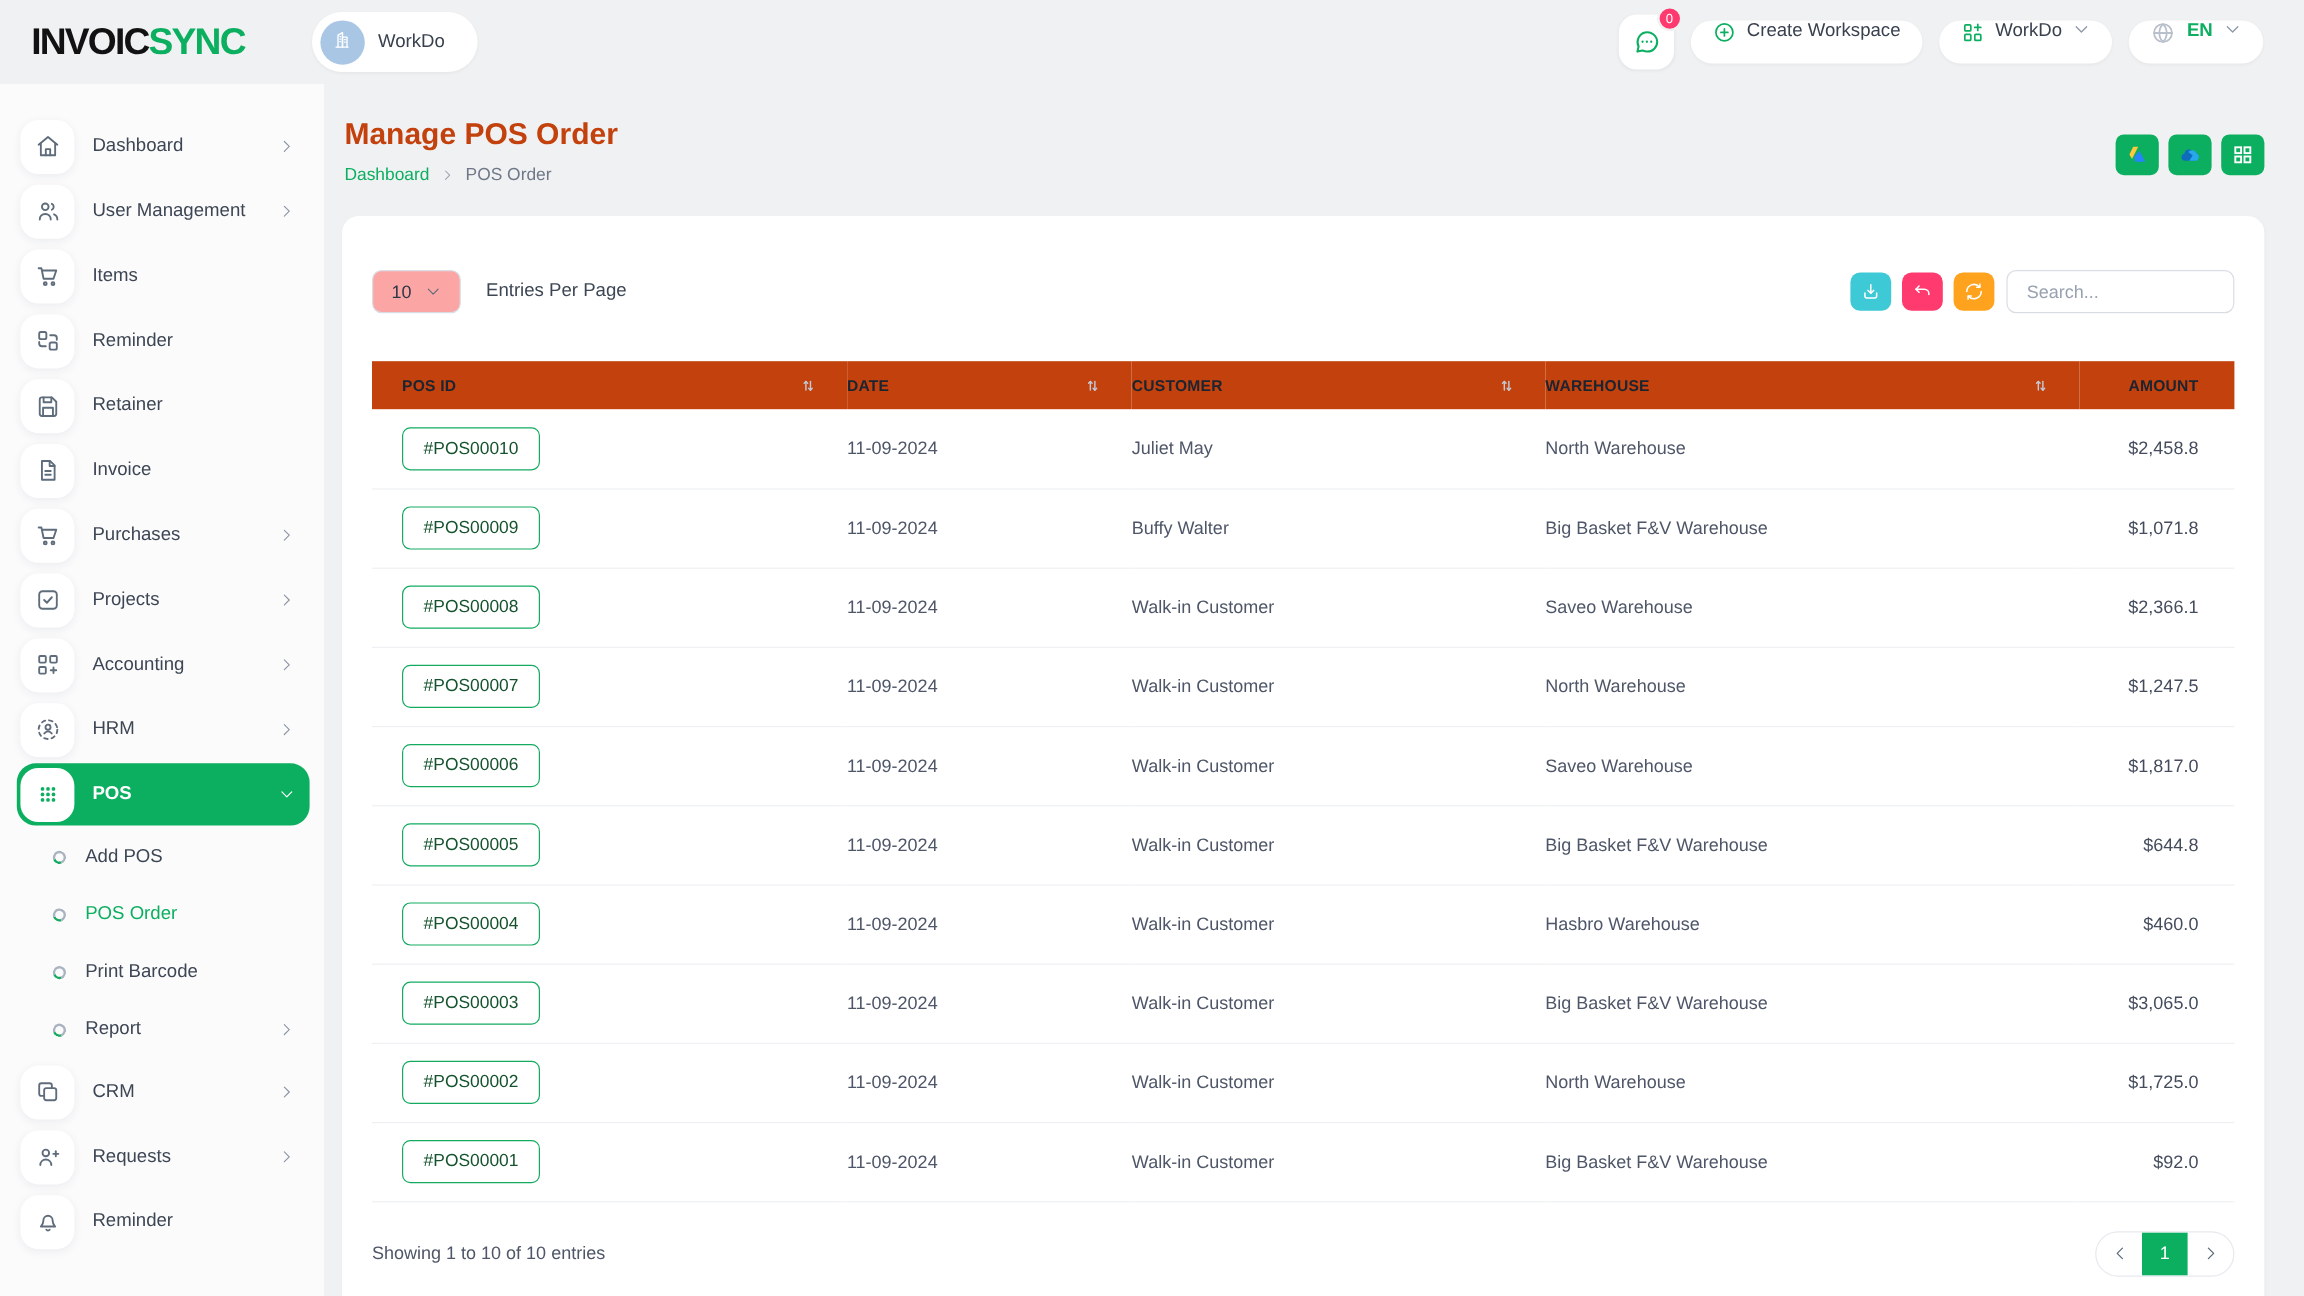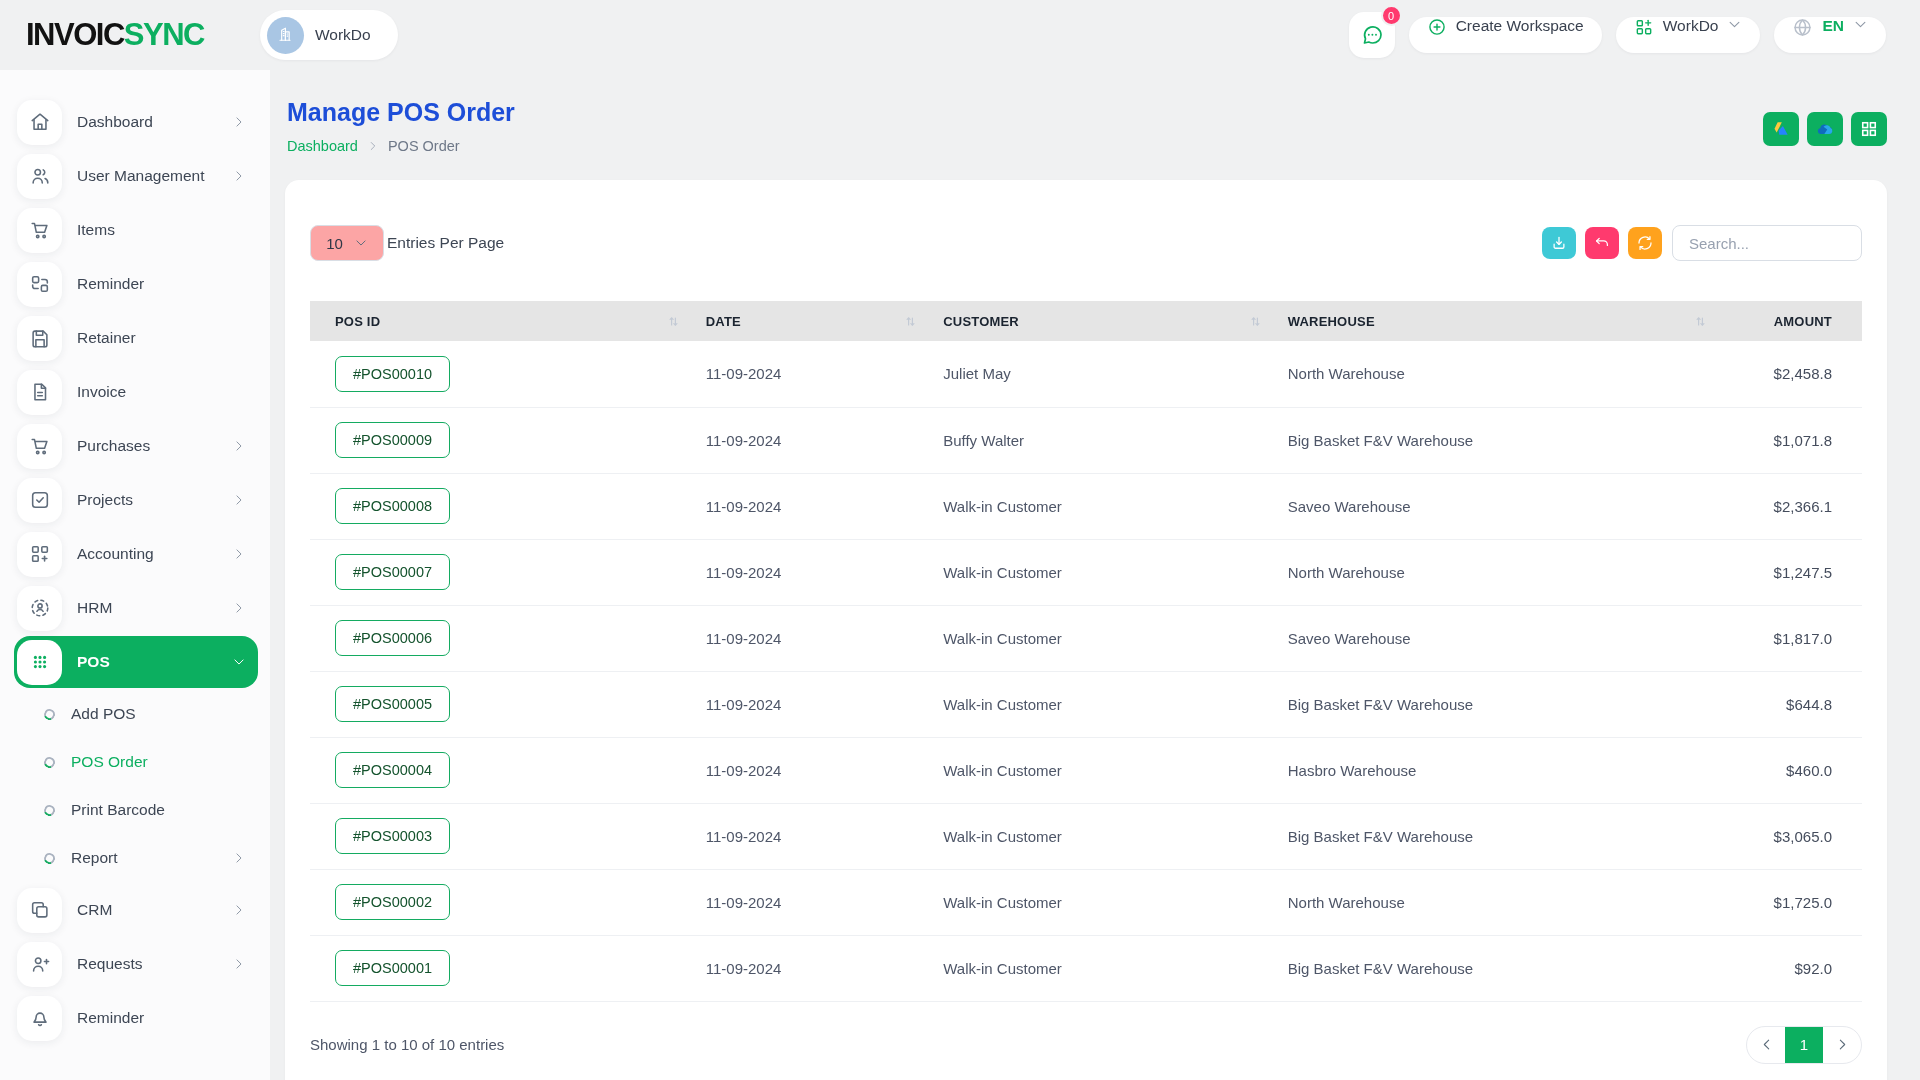--- a/index.html
+++ b/index.html
@@ -42,46 +42,46 @@
   .nav-item.active .icon-box { box-shadow:none; color:#0caf60; }
   .nav-item.active .chev { color:#fff; }
   .sub-item { display:flex; align-items:center; gap:16px; height:48px; padding:0 24px 0 44px; font-size:15.5px; color:#3d4654; cursor:pointer; }
   .sub-item.active { color:#0caf60; }
   .sub-marker { width:11px; height:11px; border-radius:50%; border:2.5px solid #aab3c0; border-bottom-color:#17ab62; transform:rotate(25deg); flex:none; }
   .sub-chev { margin-left:auto; color:#8d97a5; display:flex; }
   .sub-chev svg { width:14px; height:14px; }
 
   
   .page-head { display:flex; justify-content:space-between; align-items:flex-start; margin:0 0 26px 2px; }
-  .page-title { font-size:25px; font-weight:bold; color:#1d4ed8; margin-bottom:11px; }
+  .page-title { font-size:25px; font-weight:bold; color:#c2410c; margin-bottom:11px; }
   .breadcrumb { display:flex; align-items:center; gap:9px; font-size:14.5px; }
   .breadcrumb .bc-link { color:#0caf60; cursor:pointer; }
   .breadcrumb .bc-sep { color:#9aa3b1; display:flex; }
   .breadcrumb .bc-sep svg { width:12px; height:12px; }
   .breadcrumb .bc-current { color:#6e7888; }
   .head-actions { display:flex; gap:8px; margin-top:14px; }
   .sq-btn { width:36px; height:34px; border-radius:7px; background:#0caf60; display:flex; align-items:center; justify-content:center; color:#fff; cursor:pointer; }
   .sq-btn svg { width:20px; height:20px; }
 
   
   .card { background:#fff; border-radius:14px; padding:45px 25px 0; min-height:925px; box-shadow:0 1px 3px rgba(16,24,40,.04); }
   .controls { display:flex; align-items:center; margin-bottom:40px; }
   .select-box { width:74px; height:36px; border:1px solid #d9dee5; border-radius:8px; display:flex; align-items:center; justify-content:center; gap:11px; font-size:15px; color:#2f3847; background:#fca5a5; cursor:pointer; }
   .select-box .sel-chev { color:#5f6c7b; display:flex; }
   .select-box .sel-chev svg { width:14px; height:14px; }
-  .controls-label { margin-left:3px; font-size:15.5px; color:#3d4654; }
+  .controls-label { margin-left:21px; font-size:15.5px; color:#3d4654; }
   .controls-right { margin-left:auto; display:flex; align-items:center; gap:9px; }
   .tool-btn { width:34px; height:32px; border-radius:8px; display:flex; align-items:center; justify-content:center; color:#fff; cursor:pointer; border:none; }
   .tool-btn svg { width:18px; height:18px; }
   .search-input { width:190px; height:36px; border:1px solid #d9dee5; border-radius:8px; padding:0 16px; font-size:15px; color:#3d4654; margin-left:10px; outline:none; font-family:"Liberation Sans",sans-serif; }
   .search-input::placeholder { color:#98a1b0; }
 
   
   table { width:100%; border-collapse:collapse; table-layout:fixed; }
-  thead th { background:#e5e5e5; height:40px; font-size:13px; font-weight:bold; color:#1b2430; text-transform:uppercase; text-align:left; letter-spacing:.2px; cursor:pointer; }
+  thead th { background:#c2410c; height:40px; font-size:13px; font-weight:bold; color:#1b2430; text-transform:uppercase; text-align:left; letter-spacing:.2px; cursor:pointer; }
   thead th .th-inner { display:flex; align-items:center; justify-content:space-between; padding-right:26px; }
   thead th.col-right .th-inner { justify-content:flex-end; padding-right:30px; }
   th.first, td.first { padding-left:25px; }
   .sort-ic { color:#c3cad5; display:flex; }
   .sort-ic svg { width:13px; height:13px; }
   tbody td { height:66px; border-bottom:1px solid #eef0f3; font-size:15px; color:#4e5668; }
   tbody td.col-right { text-align:right; padding-right:30px; color:#454d5d; }
   .pos-pill { display:inline-block; border:1px solid #14ab61; color:#14532d; padding:9px 17px; border-radius:7px; font-size:14.5px; background:#fff; cursor:pointer; }
 
   

